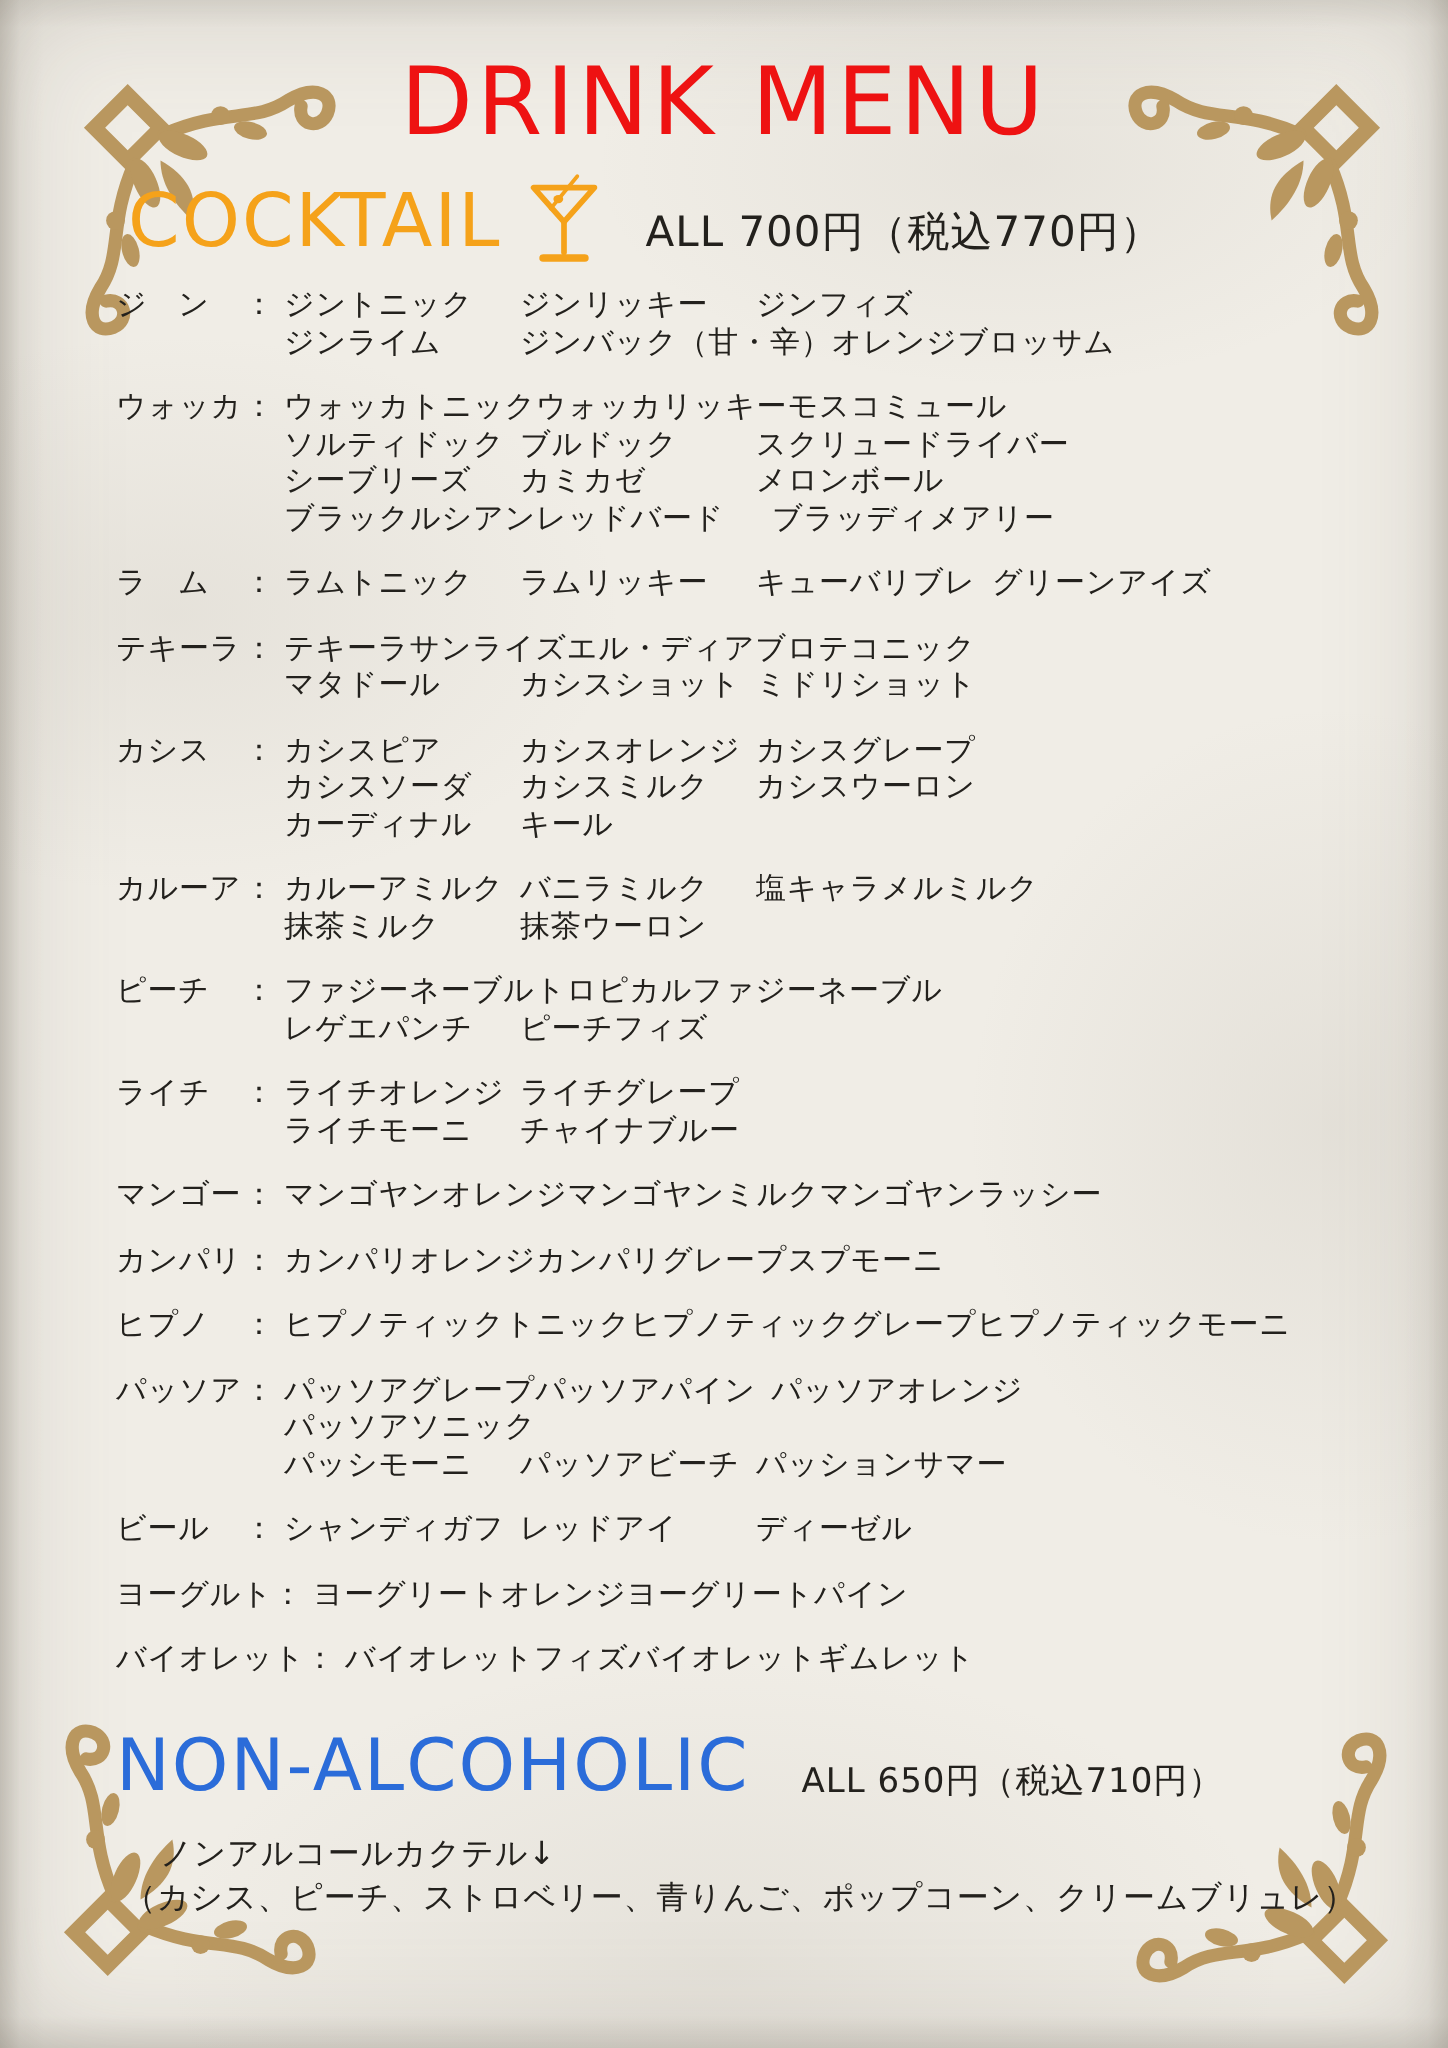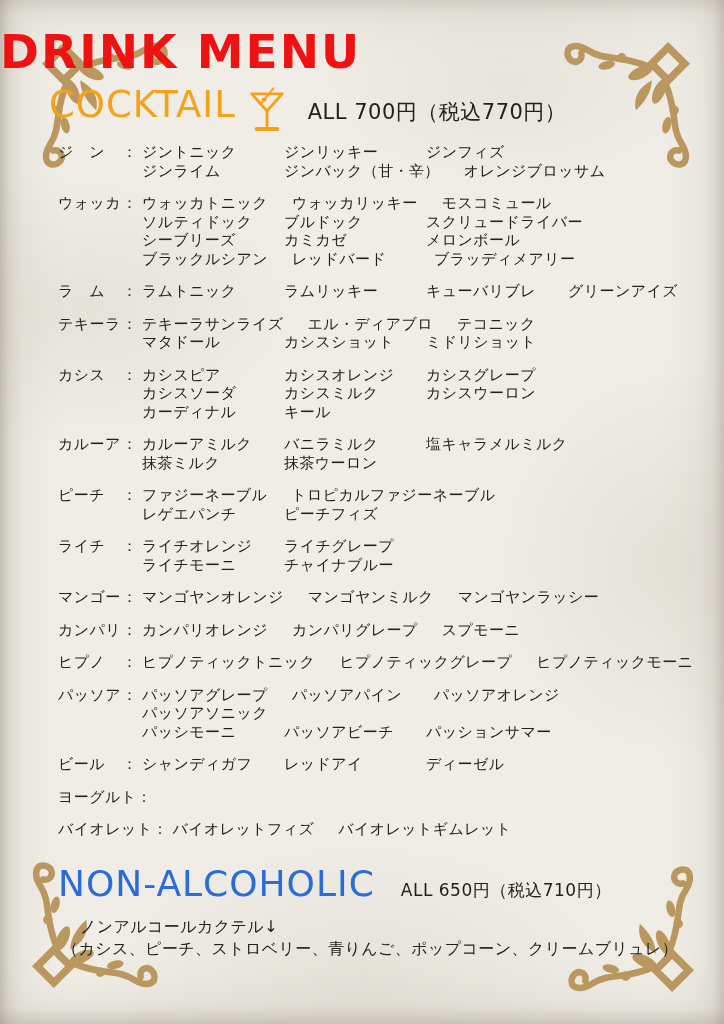--- a/index.html
+++ b/index.html
@@ -22,46 +22,47 @@
     box-shadow: inset 0 0 60px rgba(110,104,92,.25);
   }
   .ornament{position:absolute;width:150px;height:150px;color:#b9975f;}
   .orn-tl{left:24px;top:24px;}
   .orn-tr{right:16px;top:24px;transform:scaleX(-1);}
   .orn-bl{left:14px;bottom:18px;transform:scaleY(-1);}
   .orn-br{right:12px;bottom:14px;transform:scale(-1,-1);}
 
   .title{
     position:absolute;left:0;top:24px;width:100%;
-    font-size:47px;font-weight:700;letter-spacing:2px;
+    text-align:center;
+    font-size:47px;font-weight:400;letter-spacing:2px;
     color:#ee1212;
   }
   .cocktail-head{
-    position:absolute;left:49px;top:86px;
-    display:flex;
+    position:absolute;left:64px;top:86px;
+    display:flex;align-items:center;
   }
   .cocktail-title{
     font-size:37px;font-weight:400;letter-spacing:1px;
     color:#f5a21a;line-height:1;
   }
   .glass-icon{width:38px;height:48px;margin-left:12px;}
   .head-price{
     font-size:21px;font-weight:500;color:#23211d;
     margin-left:22px;margin-top:12px;letter-spacing:.5px;
   }
 
   .menu{
     position:absolute;left:58px;top:143px;right:10px;
     font-size:15px;line-height:18.5px;letter-spacing:.4px;
   }
   .cat{display:flex;margin-bottom:14px;}
   .cat-label{min-width:64px;white-space:pre;flex:none;}
   .cat-colon{width:20px;flex:none;}
   .cat-lines{flex:1;min-width:0;}
-  .line{display:flex;gap:24px;flex-wrap:nowrap;}
+  .line{display:flex;flex-wrap:nowrap;}
   .item{min-width:118px;white-space:pre;}
 
   .na-head{
     position:absolute;left:58px;top:866px;
     display:flex;align-items:center;
   }
   .na-title{
     font-size:36px;font-weight:400;letter-spacing:1px;
     color:#2b6cd9;line-height:1;
   }
@@ -323,20 +324,26 @@
           <div class="line">
             <span class="item">シャンディガフ</span>
             <span class="item">レッドアイ</span>
             <span class="item">ディーゼル</span>
           </div>
         </div>
       </div>
       <div class="cat">
         <span class="cat-label">ヨーグルト</span>
         <span class="cat-colon">：</span>
+        <div class="cat-lines">
+          <div class="line">
+            <span class="item">ヨーグリートオレンジ</span>
+            <span class="item">ヨーグリートパイン</span>
+          </div>
+        </div>
       </div>
       <div class="cat">
         <span class="cat-label">バイオレット</span>
         <span class="cat-colon">：</span>
         <div class="cat-lines">
           <div class="line">
             <span class="item">バイオレットフィズ</span>
             <span class="item">バイオレットギムレット</span>
           </div>
         </div>

